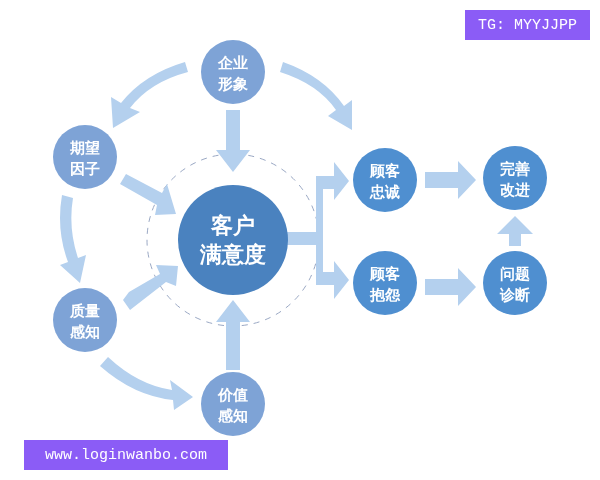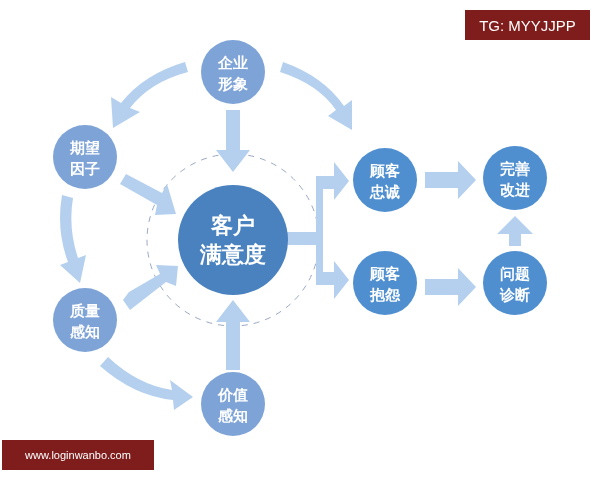--- a/index.html
+++ b/index.html
@@ -1,24 +1,24 @@
 <!DOCTYPE html>
 <html><head>
   <meta charset="utf-8">
   <style>
     html, body { margin: 0; padding: 0; background: #ffffff; }
     body { width: 600px; height: 480px; position: relative; overflow: hidden;
            font-family: "DejaVu Sans", sans-serif; }
     #diagram { position: absolute; left: 0; top: 0; width: 600px; height: 480px; }
     .node-text { font-family: "DejaVu Sans", sans-serif; font-weight: bold; fill: #ffffff; text-anchor: middle; }
-    .badge { position: absolute; background: #7f1d1d; color: #ffffff;
-             font-family: Liberation Sans, sans-serif; font-size: 15px;
+    .badge { position: absolute; background: #8b5cf6; color: #ffffff;
+             font-family: Liberation Mono, monospace; font-size: 15px;
              display: flex; align-items: center; justify-content: center; text-align: right; }
     #tg-badge { left: 465px; top: 10px; width: 125px; height: 30px; }
-    #url-badge { left: 2px; top: 440px; width: 152px; height: 30px; font-size: 11px; }
+    #url-badge { left: 24px; top: 440px; width: 204px; height: 30px; font-size: 15px; }
   </style>
 </head>
 <body>
 
 <svg id="diagram" width="600" height="480" viewBox="0 0 600 480" xmlns="http://www.w3.org/2000/svg">
 
   <circle cx="233" cy="240" r="86" fill="none" stroke="#9aa8c4" stroke-width="1" stroke-dasharray="6,6"></circle>
 
   <g fill="#b4d0ee">
 

